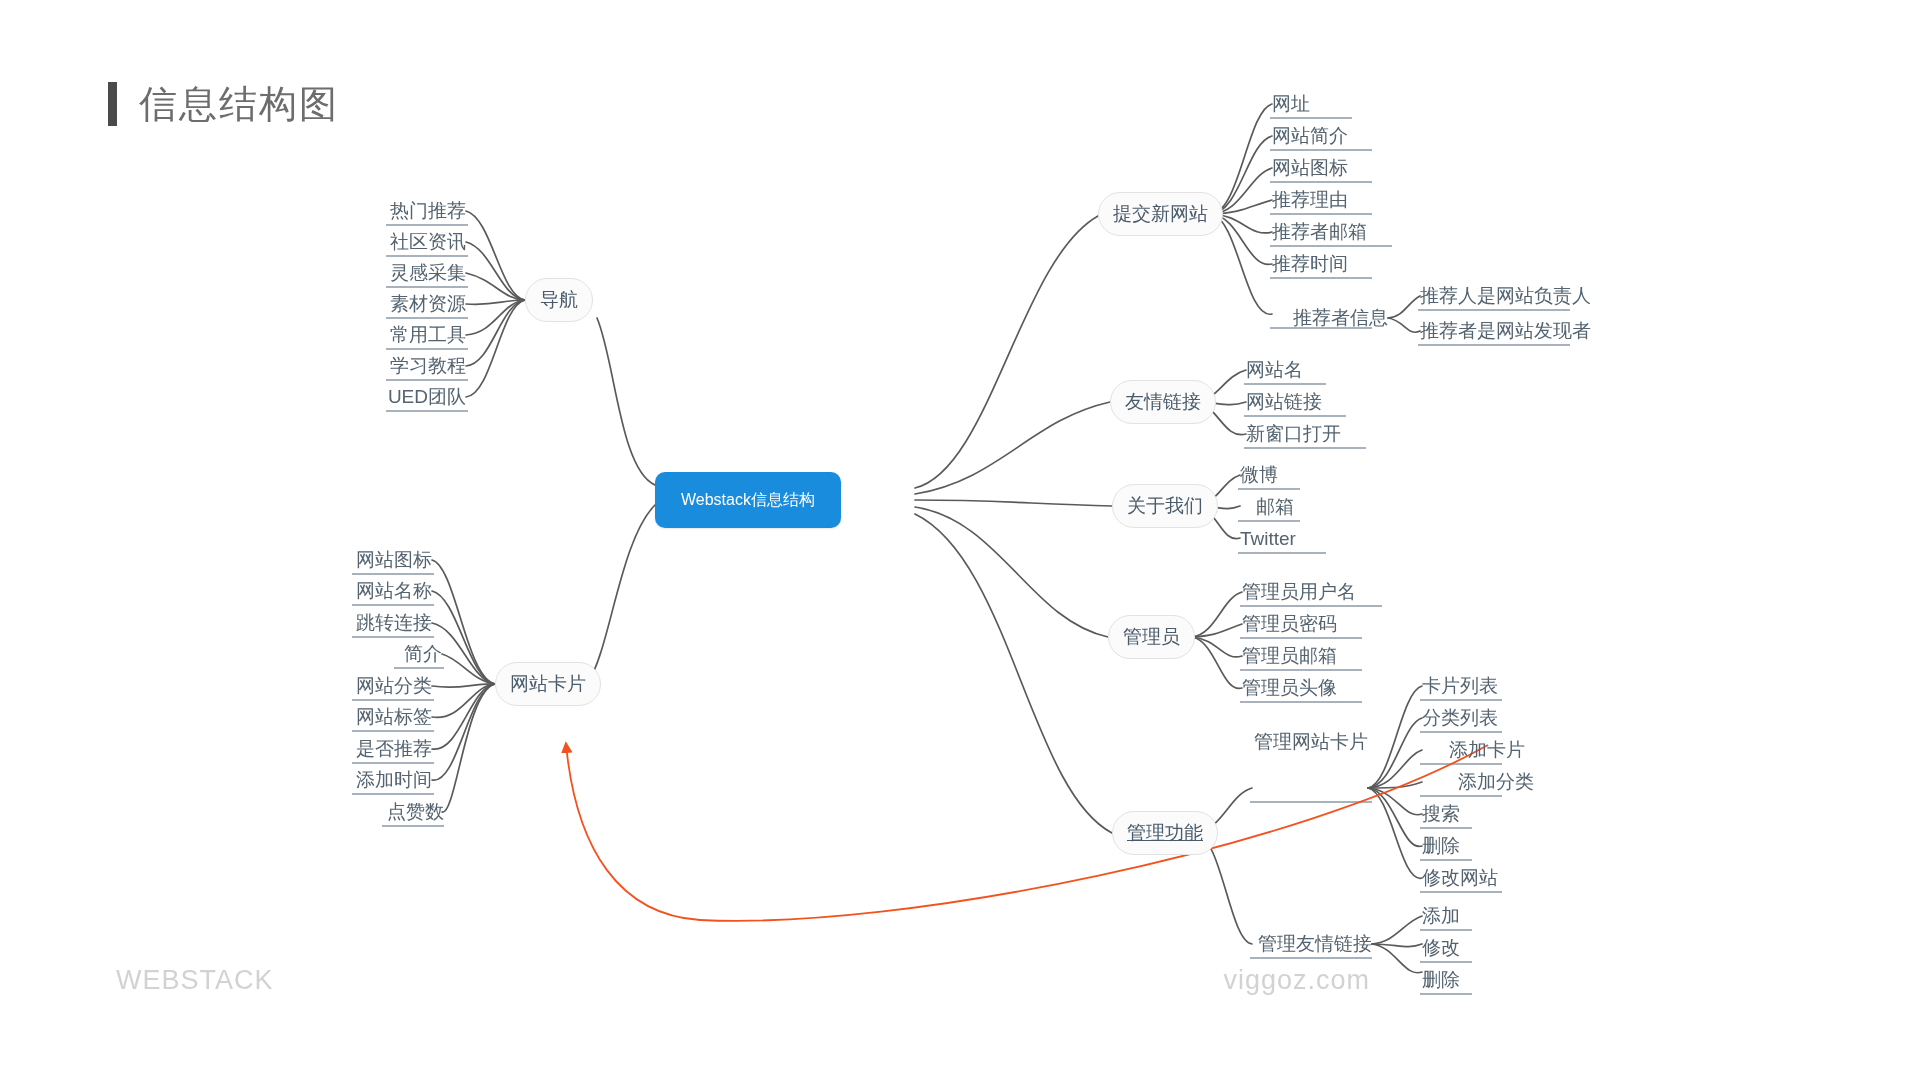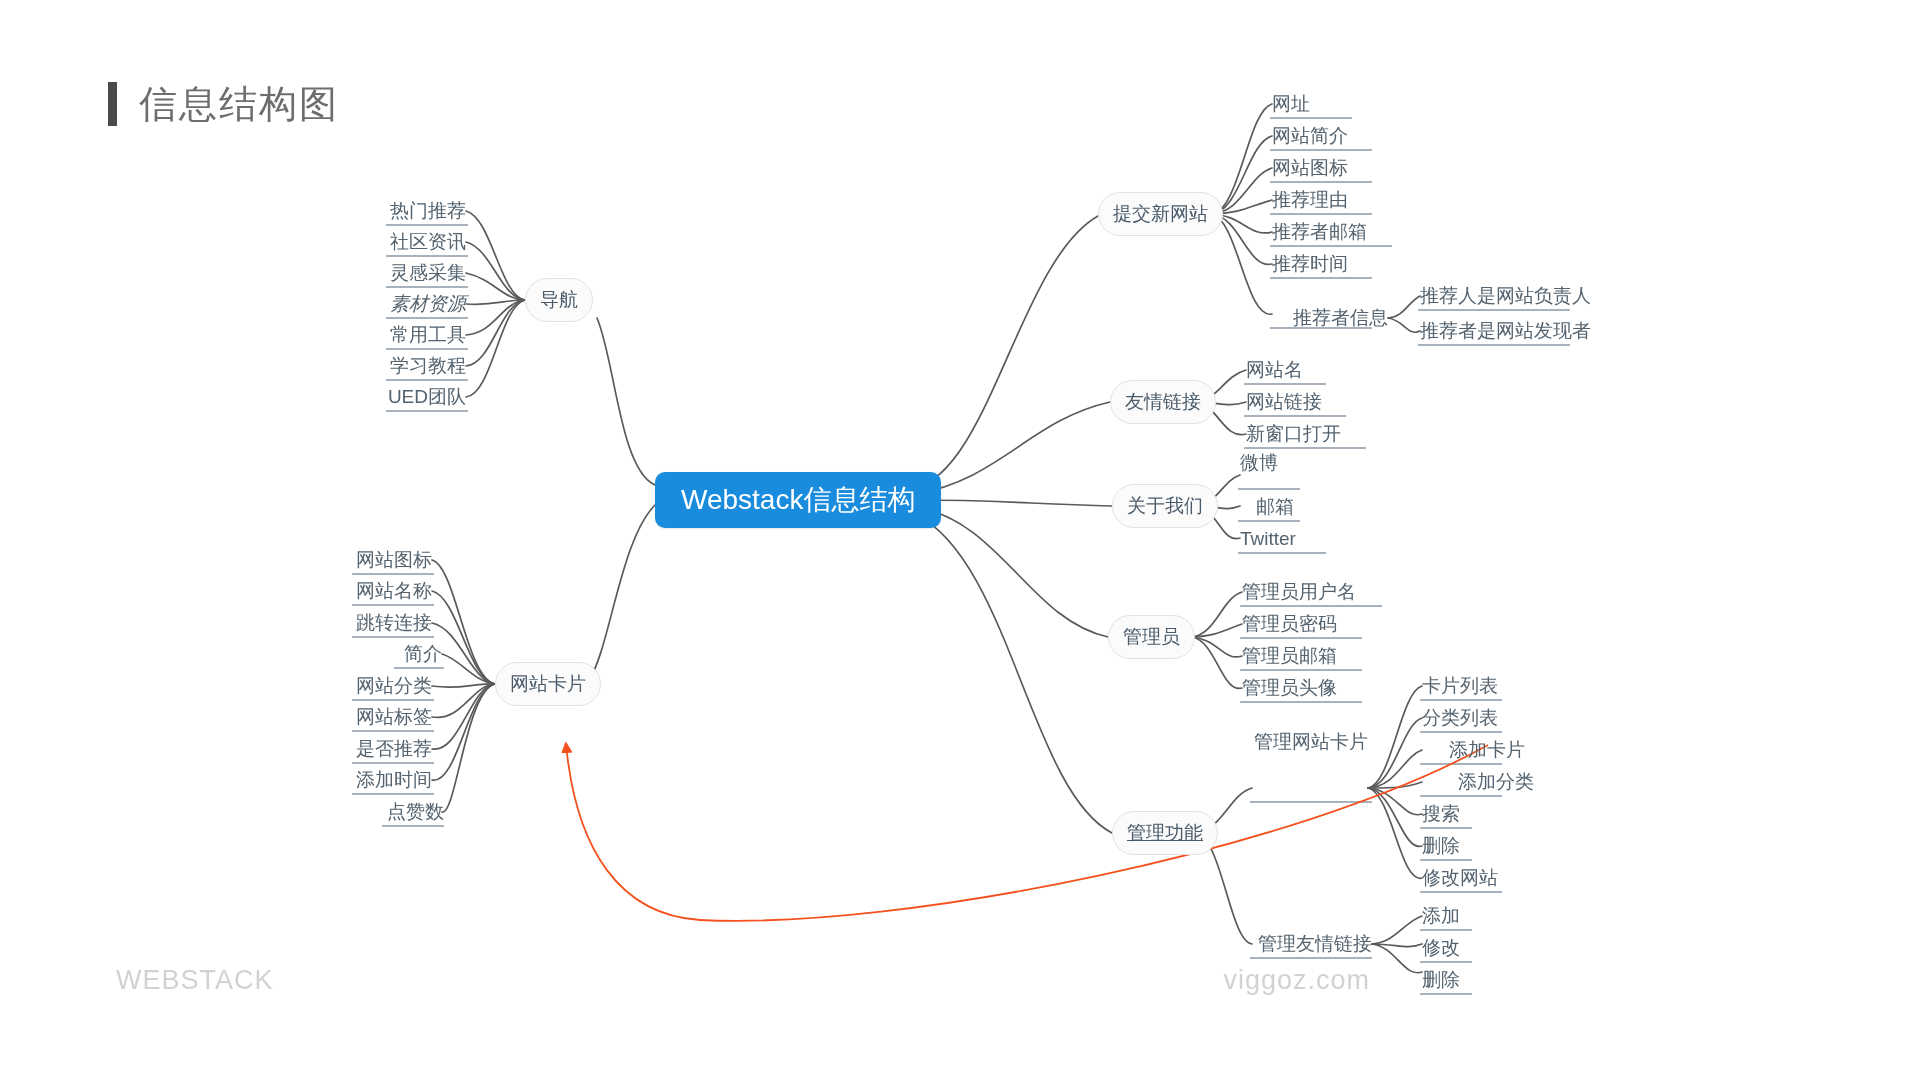--- a/index.html
+++ b/index.html
@@ -67,21 +67,21 @@
     color: #4a5b6b;
     font-size: 19px;
     padding: 0 14px;
     height: 44px;
   }
   .root {
     background: #1a8cdd;
     border: none;
     border-radius: 10px;
     color: #ffffff;
-    font-size: 28px;
+    font-size: 16px;
     height: 56px;
     padding: 0 26px;
     box-shadow: 0 1px 2px rgba(0,0,0,.10);
   }
   .leaf {
     color: #54636f;
     font-size: 19px;
     height: 28px;
     background: transparent;
     border: none;
@@ -264,21 +264,21 @@
   <div class="node pill" style="left:1108px; top:615px;">管理员</div>
   <div class="node pill" style="left:1112px; top:811px;text-decoration:underline;">管理功能</div>
 
   <div class="node leaf l" style="left:1240px; top:304px; width:148px;">推荐者信息</div>
   <div class="node leaf l" style="left:1218px; top:728px; width:150px;">管理网站卡片</div>
   <div class="node leaf l" style="left:1222px; top:930px; width:150px;">管理友情链接</div>
 
   <div class="node leaf l" style="left:366px; top:197px; width:100px;">热门推荐</div>
   <div class="node leaf l" style="left:366px; top:228px; width:100px;">社区资讯</div>
   <div class="node leaf l" style="left:366px; top:259px; width:100px;">灵感采集</div>
-  <div class="node leaf l" style="left:366px; top:290px; width:100px;font-style:italic;">素材资源</div>
+  <div class="node leaf l" style="left:366px; top:290px; width:100px;">素材资源</div>
   <div class="node leaf l" style="left:366px; top:321px; width:100px;">常用工具</div>
   <div class="node leaf l" style="left:366px; top:352px; width:100px;">学习教程</div>
   <div class="node leaf l" style="left:366px; top:383px; width:100px;text-align:center;">UED团队</div>
 
   <div class="node leaf l" style="left:332px; top:546px; width:100px;">网站图标</div>
   <div class="node leaf l" style="left:332px; top:577px; width:100px;">网站名称</div>
   <div class="node leaf l" style="left:332px; top:609px; width:100px;">跳转连接</div>
   <div class="node leaf l" style="left:342px; top:640px; width:100px;">简介</div>
   <div class="node leaf l" style="left:332px; top:672px; width:100px;">网站分类</div>
   <div class="node leaf l" style="left:332px; top:703px; width:100px;">网站标签</div>
@@ -293,21 +293,21 @@
   <div class="node leaf r" style="left:1272px; top:218px; width:140px;">推荐者邮箱</div>
   <div class="node leaf r" style="left:1272px; top:250px; width:140px;">推荐时间</div>
 
   <div class="node leaf r" style="left:1420px; top:282px; width:180px;">推荐人是网站负责人</div>
   <div class="node leaf r" style="left:1420px; top:317px; width:180px;">推荐者是网站发现者</div>
 
   <div class="node leaf r" style="left:1246px; top:356px; width:140px;">网站名</div>
   <div class="node leaf r" style="left:1246px; top:388px; width:140px;">网站链接</div>
   <div class="node leaf r" style="left:1246px; top:420px; width:140px;">新窗口打开</div>
 
-  <div class="node leaf r" style="left:1240px; top:449px; width:120px;">微博</div>
+  <div class="node leaf r" style="left:1240px; top:461px; width:120px;">微博</div>
   <div class="node leaf r" style="left:1240px; top:493px; width:120px;margin-left:16px;">邮箱</div>
   <div class="node leaf r" style="left:1240px; top:525px; width:120px;">Twitter</div>
 
   <div class="node leaf r" style="left:1242px; top:578px; width:160px;">管理员用户名</div>
   <div class="node leaf r" style="left:1242px; top:610px; width:160px;">管理员密码</div>
   <div class="node leaf r" style="left:1242px; top:642px; width:160px;">管理员邮箱</div>
   <div class="node leaf r" style="left:1242px; top:674px; width:160px;">管理员头像</div>
 
   <div class="node leaf r" style="left:1422px; top:672px; width:120px;">卡片列表</div>
   <div class="node leaf r" style="left:1422px; top:704px; width:120px;font-family:Liberation Serif, serif;">分类列表</div>

